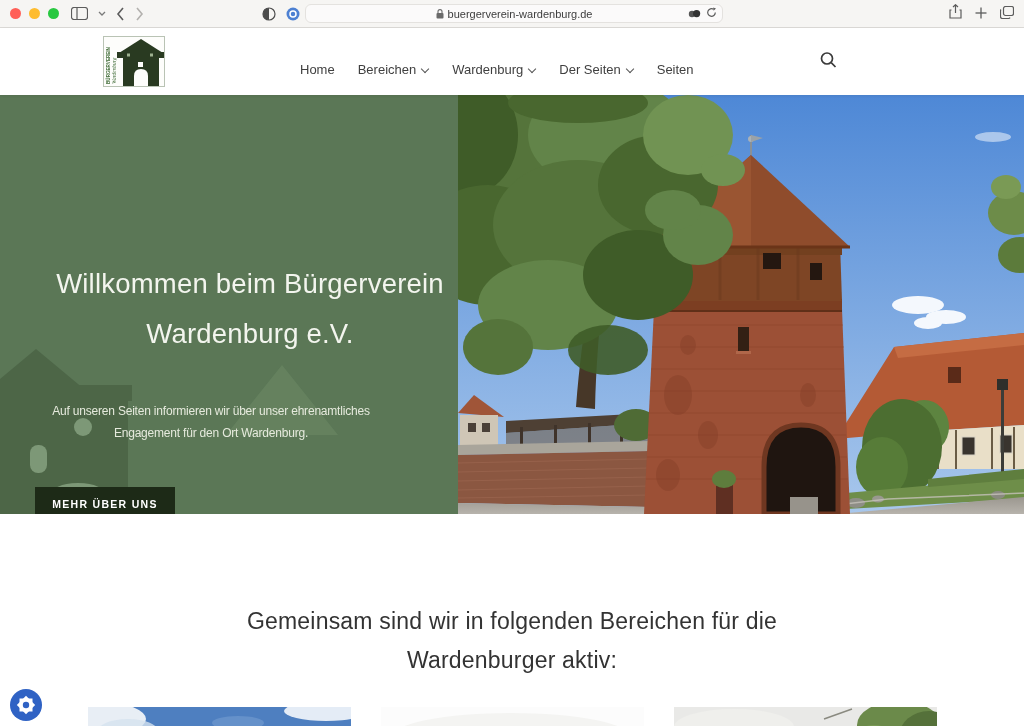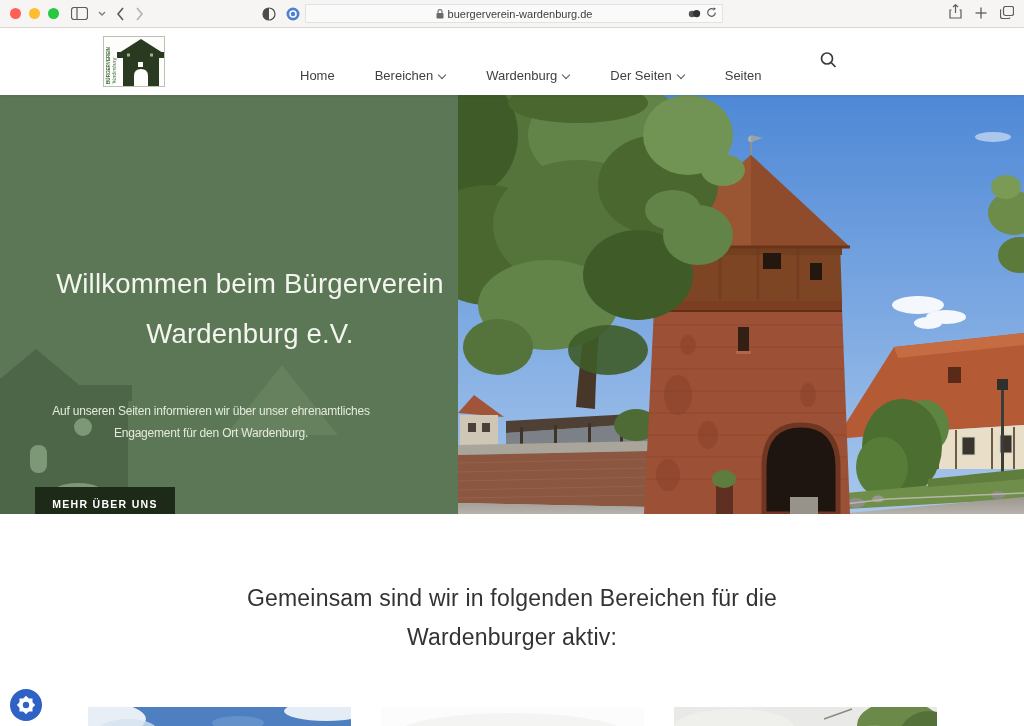--- a/index.html
+++ b/index.html
@@ -9,52 +9,52 @@
 
   
   .chrome { position:relative; height:28px; background:#f6f5f3; border-bottom:1px solid #dcdad7;
     display:flex; align-items:center; padding:0 10px; }
   .lights { display:flex; gap:8px; margin-right:12px; }
   .light { width:11px; height:11px; border-radius:50%; }
   .light.r { background:#ff5f57; } .light.y { background:#febc2e; } .light.g { background:#28c840; }
   .chrome-btn { display:flex; align-items:center; justify-content:center; height:20px; color:#5c5c5c; }
   .chrome-group { display:flex; align-items:center; gap:10px; }
   .addr { position:absolute; left:305px; top:4px; width:418px; height:19px; background:#fbfafa;
-    border:1px solid #e4e2df; border-radius:1px; display:flex; align-items:center; justify-content:center;
+    border:1px solid #e4e2df; border-radius:6px; display:flex; align-items:center; justify-content:center;
     font-size:11px; color:#3d3d3d; }
   .addr .domain { margin-left:4px; }
   .addr-right { position:absolute; right:5px; top:2px; display:flex; gap:5px; align-items:center; }
   .mid-icons { position:absolute; left:262px; top:7px; display:flex; gap:10px; align-items:center; }
   .right-icons { position:absolute; right:10px; top:4px; display:flex; gap:13px; align-items:center; }
 
   
   .site-header { position:relative; height:67px; background:#fff; box-shadow:0 1px 3px rgba(0,0,0,.07); z-index:5; }
   .logo { position:absolute; left:103px; top:8px; width:62px; height:51px; cursor:pointer; }
-  .nav { position:absolute; left:300px; top:14px; height:100%; display:flex; align-items:center; gap:40px; }
+  .nav { position:absolute; left:300px; top:8px; height:100%; display:flex; align-items:center; gap:23px; }
   .nav-item { display:flex; align-items:center; gap:5px; font-size:13px; color:#3f3f3f; cursor:pointer; }
   .chev { width:8px; height:8px; display:inline-block; position:relative; top:-1px; }
   .chev:before { content:""; position:absolute; left:1px; top:1px; width:5px; height:5px;
     border-right:1.5px solid #555; border-bottom:1.5px solid #555; transform:rotate(45deg); }
   .search-btn { position:absolute; left:820px; top:50%; transform:translateY(-50%); cursor:pointer; }
 
   
   .hero { display:flex; height:419px; }
   .hero-left { position:relative; width:458px; background:#5b7756; overflow:hidden; }
   .hero-left .watermark { position:absolute; left:0; top:0; }
   .hero-title { position:absolute; left:35px; top:164px; width:430px; font-size:27.5px; font-weight:400;
     line-height:50px; color:#f3f5ee; letter-spacing:.2px;text-align:center; }
   .hero-sub { position:absolute; left:35px; top:306px; width:352px; font-size:12px; letter-spacing:-0.2px;
     line-height:21.5px; color:#e6eadd;text-align:center; }
   .hero-cta { position:absolute; left:35px; top:384px; width:140px; height:33px; background:#1d2a17;
     color:#fff; border:none; font-size:10.5px; font-weight:bold; letter-spacing:1.3px; cursor:pointer;
     font-family:"Liberation Sans", sans-serif;margin-top:8px; }
   .hero-right { flex:1; overflow:hidden; }
 
   
-  .intro { padding-top:65px; text-align:center; }
+  .intro { padding-top:88px; text-align:center; }
   .intro h2 { font-size:23px; font-weight:400; color:#333; line-height:39px; max-width:600px;
     margin:0 auto; letter-spacing:.2px; }
 
   
   .cards { position:absolute; left:88px; top:707px; display:flex; gap:30px; }
   .card { width:263px; height:60px; overflow:hidden; cursor:pointer; }
 
   
   .cookie-widget { position:absolute; left:7px; top:686px; width:38px; height:38px; cursor:pointer; z-index:10; }
 </style>

